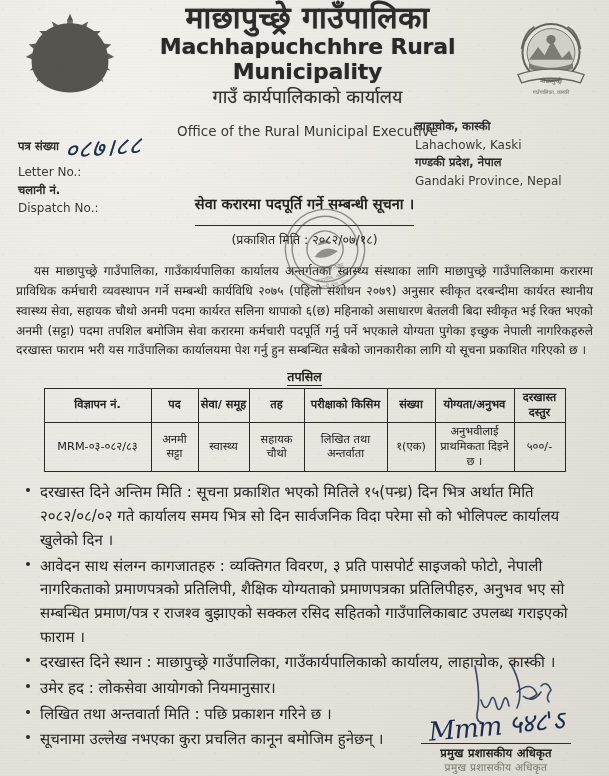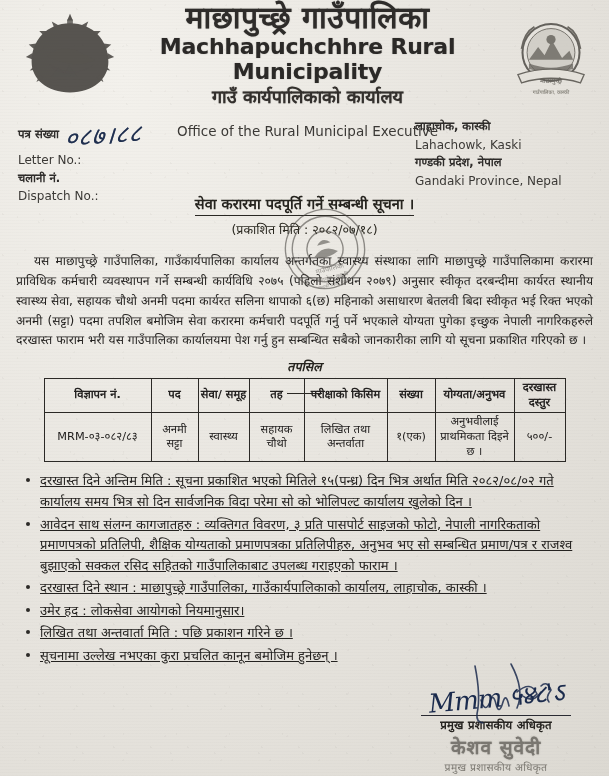--- a/index.html
+++ b/index.html
@@ -43,30 +43,30 @@
     font-size:30px;font-weight:bold;color:#2e2c2a;line-height:1.08;
     letter-spacing:.5px;
     text-shadow:0 0 1px rgba(60,58,55,.55);
   }
   .en-title{
     font-size:22px;font-weight:bold;color:#2b2927;line-height:1.12;
     margin-top:1px;letter-spacing:-.2px;
     text-shadow:0 0 1px rgba(60,58,55,.5);
   }
   .np-sub{
-    font-size:18px;font-weight:bold;color:#33302d;margin-top:2px;line-height:1.1;
+    font-size:18px;font-weight:normal;color:#33302d;margin-top:2px;line-height:1.1;
     text-shadow:0 0 1px rgba(60,58,55,.45);
   }
   .en-sub{
     font-size:13.5px;color:#3a3835;margin-top:18px;line-height:1.1;
   }
 
   
   .addr-row{position:relative;height:72px;}
-  .addr-left{position:absolute;left:18px;top:0;}
+  .addr-left{position:absolute;left:18px;top:12px;}
   .addr-right{position:absolute;right:14px;top:0;text-align:left;width:180px;}
   .np-line{font-size:11.5px;font-weight:bold;color:#2e2c2a;line-height:1.55;}
   .en-line{font-size:12px;color:#3b3936;line-height:1.55;}
   .letterno-row{display:flex;align-items:center;gap:6px;}
   .handwrite{
     font-family:"DejaVu Serif","Liberation Serif",serif;
     font-size:24px;color:#20304f;font-style:italic;
     transform:rotate(-4deg) skewX(-8deg);
     letter-spacing:1px;display:inline-block;
     text-shadow:0 0 .5px rgba(25,40,80,.6);
@@ -75,38 +75,38 @@
   
   .round-stamp{
     position:absolute;left:282px;top:88px;width:86px;height:86px;
     opacity:.72;transform:rotate(-14deg);
   }
 
   
   .notice{text-align:center;margin-top:4px;}
   .notice-title{
     display:inline-block;font-size:14.5px;font-weight:bold;color:#26241f;
-    border-bottom:1.4px solid #2a2824;padding-bottom:1px;line-height:1.4;
+    border-bottom:1.4px solid #2a2824;padding-bottom:11px;line-height:1.4;
   }
   .notice-date{font-size:12.5px;color:#29271f;margin-top:5px;}
 
   
   .para{
     margin:14px 16px 0 16px;
     font-size:12.2px;line-height:1.62;color:#242220;
     text-align:justify;text-justify:inter-word;
     text-indent:18px;
   }
 
   
   .tapasil{
     text-align:center;font-size:12.5px;font-weight:bold;color:#26241f;
     margin-top:7px;
   }
-  .tapasil span{border-bottom:1.2px solid #2a2824;padding-bottom:19px;font-style:italic;}
+  .tapasil span{border-bottom:1.2px solid #2a2824;padding-bottom:1px;}
   table.info{
     margin:3px auto 0 auto;
     width:497px;border-collapse:collapse;
     table-layout:fixed;
   }
   table.info th, table.info td{
     border:1.15px solid #2b2926;
     text-align:center;vertical-align:middle;
     font-size:11.3px;color:#232120;
     padding:2px 1px;line-height:1.3;
@@ -115,22 +115,22 @@
   table.info td{height:30px;font-weight:normal;}
   .c1{width:104px;} .c2{width:44px;} .c3{width:48px;} .c4{width:52px;}
   .c5{width:80px;} .c6{width:45px;} .c7{width:76px;} .c8{width:48px;}
 
   
   ul.pts{
     margin:9px 16px 0 26px;padding:0;list-style:none;
   }
   ul.pts li{
     position:relative;padding-left:14px;
-    font-size:13px;line-height:1.58;color:#242220;
-    margin-bottom:2px;text-align:left;text-decoration:underline;
+    font-size:15px;line-height:1.58;color:#242220;
+    margin-bottom:2px;text-align:left;
   }
   ul.pts li::before{
     content:"";position:absolute;left:0;top:7px;
     width:4px;height:4px;border-radius:50%;background:#2c2a27;
   }
 
   
   .sig-wrap{position:absolute;right:18px;bottom:2px;width:190px;text-align:center;}
   .sig-scribble{
     font-family:"DejaVu Serif","Liberation Serif",serif;
@@ -313,17 +313,16 @@
           <path d="M44 2 q14 26 6 44"></path>
           <path d="M14 38 q4 14 9 2 q3 -10 6 2 q3 12 7 -2 q3 -10 6 4"></path>
           <path d="M50 30 q14 -12 20 2 q-8 8 -14 2 q10 8 18 -4"></path>
           <path d="M74 24 q6 -6 10 4 q-6 8 -2 12"></path>
         </g>
       </svg>
     </div>
     <div class="sig-scribble">Mmm ५४८'ऽ</div>
     <div class="sig-rule"></div>
     <div class="sig-title">प्रमुख प्रशासकीय अधिकृत</div>
-    <div class="stamp-name">केशव सुवेदी</div>
     <div class="stamp-desig">प्रमुख प्रशासकीय अधिकृत</div>
   </div>
 
 </div>
 
 </body></html>

